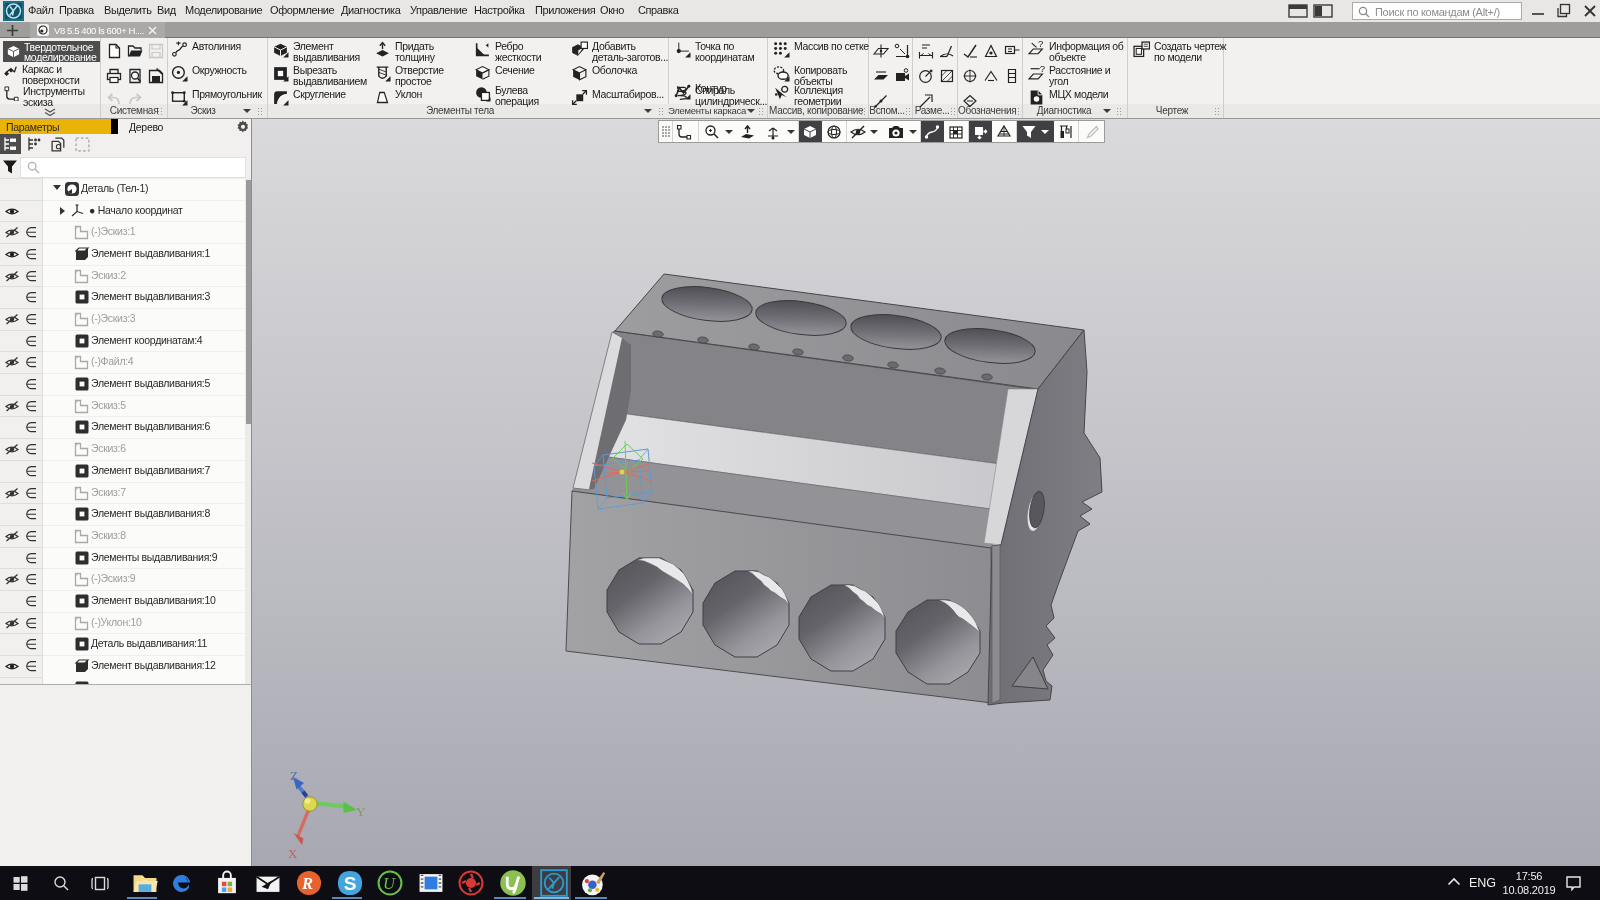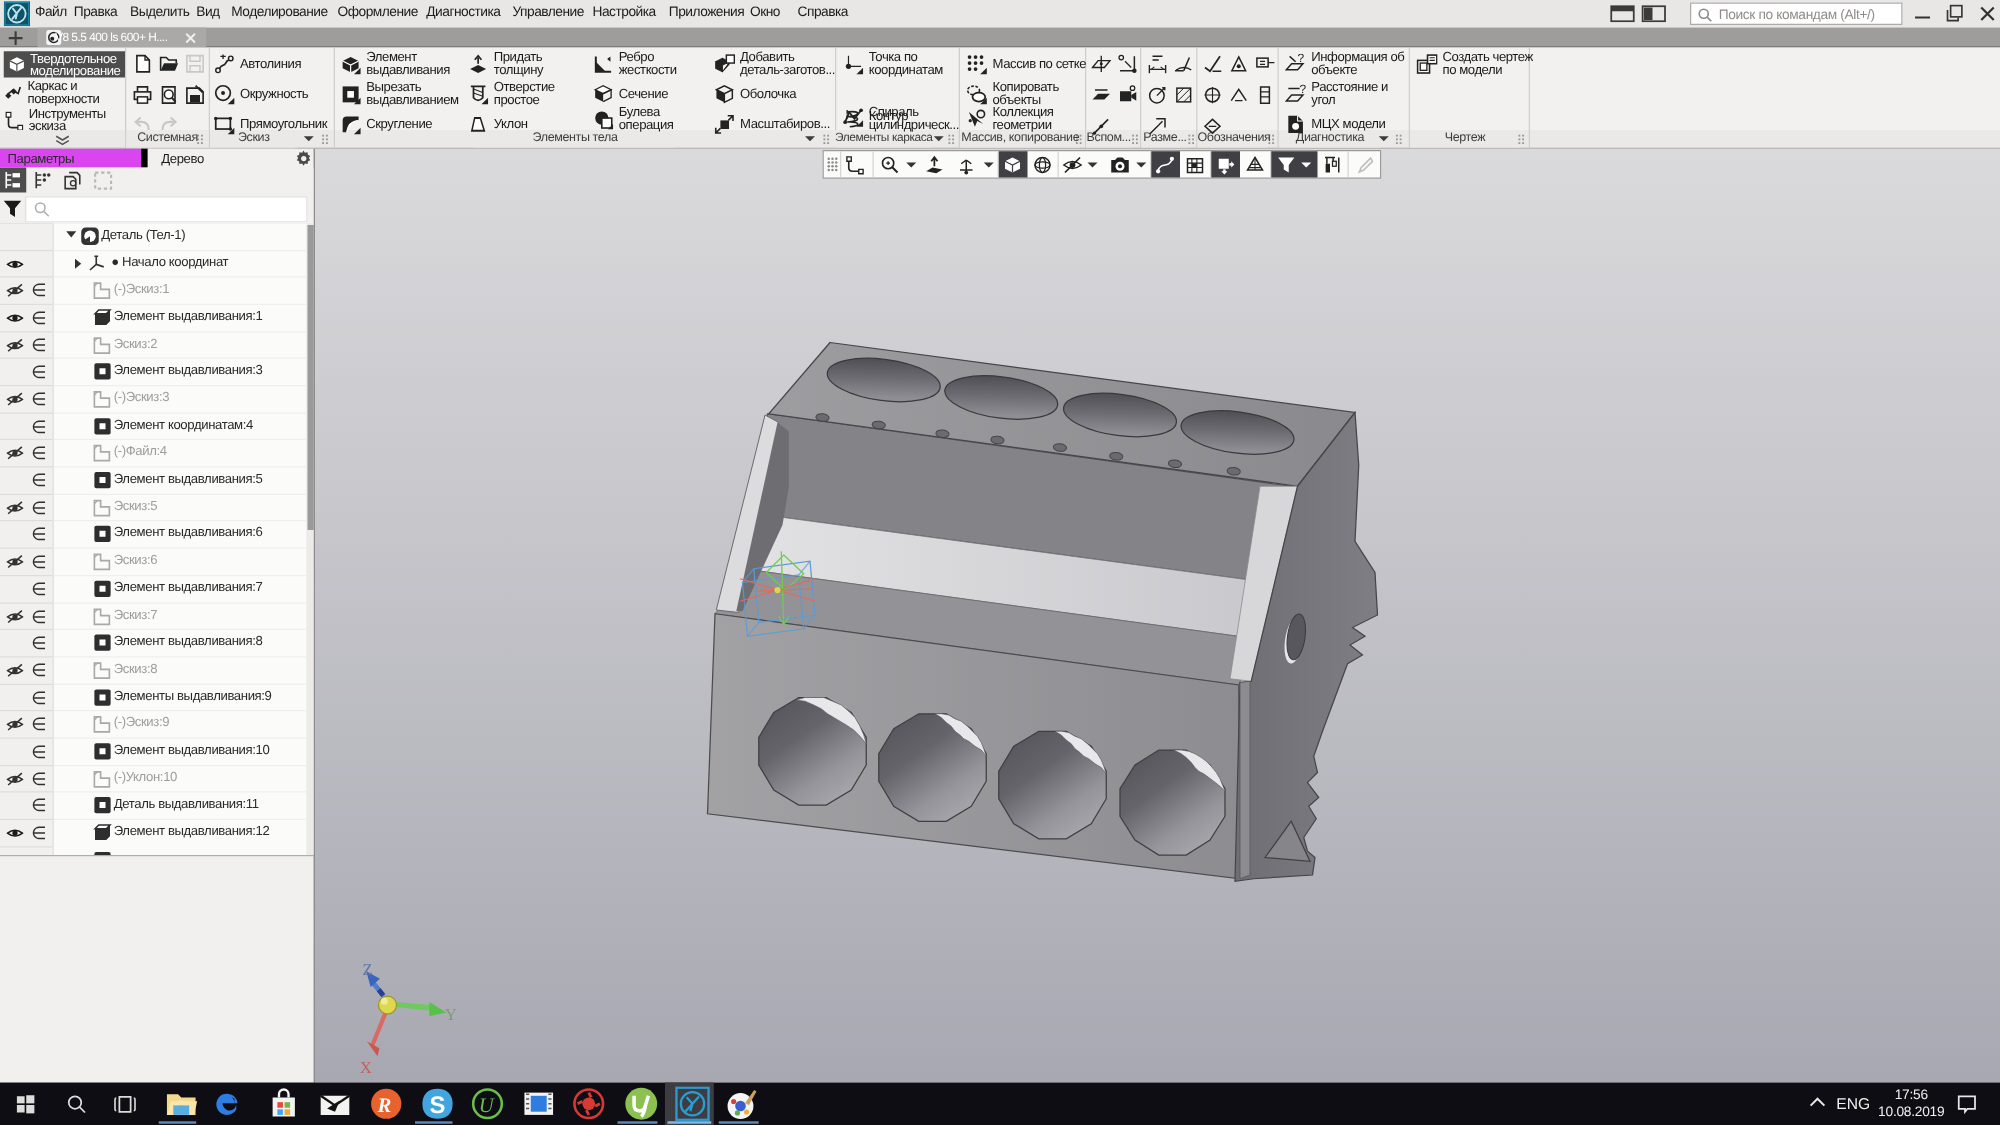--- a/index.html
+++ b/index.html
@@ -7,21 +7,21 @@
 
 #menubar{position:absolute;left:0;top:0;width:1600px;height:22px;background:#e9e7e6;font-size:11px;letter-spacing:-0.4px;color:#1c1c1c}
 #menubar .mi{position:absolute;top:4px}
 
 #tabbar{position:absolute;left:0;top:22px;width:1600px;height:16px;background:#9f9d9c;border-bottom:1px solid #757371}
 
 #ribbon{position:absolute;left:0;top:38px;width:1600px;height:81px;background:#f2f1f0;border-bottom:1px solid #9b9998}
 .rdiv{position:absolute;top:0px;width:1px;height:80px;background:#cfcecd}
 .rcap{position:absolute;top:66px;height:14px;font-size:10px;letter-spacing:-0.3px;color:#3c3c3c;text-align:center;line-height:14px;background:#eae9e8}
 #capstrip{position:absolute;left:0;top:66px;width:1600px;height:14px;background:#eae9e8}
-.ri{position:absolute;display:flex;align-items:center}
+.ri{position:absolute;display:flex;align-items:flex-start}
 .ri .lbl{font-size:10.5px;letter-spacing:-0.35px;line-height:10.5px;color:#1a1a1a;margin-left:4px;white-space:pre}
 .grip{position:absolute;top:69px;width:6px;height:9px;opacity:.55;background-image:radial-gradient(circle,#555 0.8px,transparent 1px);background-size:3px 3px}
 .capv{position:absolute;top:71px;width:0;height:0;border-left:4px solid transparent;border-right:4px solid transparent;border-top:4px solid #3c3c3c}
 
 #leftpanel{position:absolute;left:0;top:119px;width:252px;height:747px;background:#f1f0ef;border-right:1px solid #8f8d8c}
 #viewport{position:absolute;left:252px;top:119px;width:1348px;height:747px;background:linear-gradient(#dadadc,#a8a8b2)}
 
 #taskbar{position:absolute;left:0;top:866px;width:1600px;height:34px;background:#0d0d13}
 .tbi{position:absolute;top:3px;width:28px;height:28px;display:flex;align-items:center;justify-content:center}
 .tt{font-size:10.5px;letter-spacing:-0.3px;color:#2a2a2a;white-space:nowrap;top-margin:0}
@@ -78,21 +78,21 @@
 <div id="tabbar">
  <svg class="abs" style="left:6px;top:2px" width="13" height="13">
         <path d="M6.5 1 V12 M1 6.5 H12" stroke="#3c3c3c" stroke-width="1.7"></path>
       </svg>
  <div class="abs" style="left:30px;top:0;width:135px;height:16px;background:#aba9a8">
   <svg class="abs" style="left:6px;top:1px" width="14" height="14">
           <rect x="1" y="1" width="12" height="12" rx="2" fill="#f4f4f4"></rect>
           <circle cx="7" cy="7" r="4" fill="none" stroke="#222" stroke-width="1.2"></circle>
           <circle cx="5.8" cy="8" r="1.6" fill="#222"></circle>
         </svg>
-  <span class="abs" style="left:14px;top:3px;font-size:9.5px;letter-spacing:-0.4px;color:#fff">V8 5.5 400 ls 600+ Н....</span>
+  <span class="abs" style="left:24px;top:3px;font-size:9.5px;letter-spacing:-0.4px;color:#fff">V8 5.5 400 ls 600+ Н....</span>
   <svg class="abs" style="left:118px;top:4px" width="9" height="9">
           <path d="M1 1 L8 8 M8 1 L1 8" stroke="#f0f0f0" stroke-width="1.5"></path>
         </svg>
  </div>
 </div>
 <div id="ribbon">
 <div id="capstrip"></div>
 
 <div class="abs" style="left:3px;top:3px;width:97px;height:21px;background:#4d4d4d;display:flex;align-items:center">
  <svg style="margin-left:3px" width="15" height="15" viewBox="0 0 16 16">
@@ -484,21 +484,21 @@
             <rect x="3" y="7" width="5" height="5.5" fill="none" stroke="#222" stroke-width="1"></rect>
             <rect x="8.5" y="1" width="7" height="6.5" fill="#fff" stroke="#222" stroke-width="1.2"></rect>
             <path d="M10 3 H14 M10 5 H14" stroke="#222" stroke-width="0.8"></path>
           </svg>
           <span class="lbl">Создать чертеж<br>по модели</span>
         </div>
 </div>
 </div>
 <div id="leftpanel">
 
- <div class="abs" style="left:0;top:0;width:118px;height:15px;background:#d946ef;border-right:5px solid #000000;font-size:10.5px;letter-spacing:-0.3px;color:#2a2a2a;padding:2px 0 0 6px">Параметры</div>
+ <div class="abs" style="left:0;top:0;width:118px;height:15px;background:#eab308;border-right:7px solid #000000;font-size:10.5px;letter-spacing:-0.3px;color:#2a2a2a;padding:2px 0 0 6px">Параметры</div>
  <div class="abs" style="left:119px;top:0;width:117px;height:15px;background:#f1f0ef;font-size:10.5px;letter-spacing:-0.3px;color:#1a1a1a;padding:2px 0 0 10px">Дерево</div>
  <svg class="abs" style="left:236px;top:1px" width="14" height="14" viewBox="0 0 16 16">
         <path d="M8 1 L9.5 3.5 L12.5 3 L13 6 L15.5 7 L14 9.5 L15.5 12 L13 13 L12.5 16 L9.5 15.5 L8 18 L6.5 15.5 L3.5 16 L3 13 L0.5 12 L2 9.5 L0.5 7 L3 6 L3.5 3 L6.5 3.5 Z" fill="#4a4a4a" transform="scale(.82) translate(1.5,-0.5)"></path>
         <circle cx="8" cy="7.8" r="2.4" fill="#f1f0ef"></circle>
       </svg>
 
  <div class="abs" style="left:0;top:15px;width:252px;height:22px;background:#f1f0ef"></div>
  <div class="abs" style="left:0;top:15px;width:21px;height:20px;background:#4d4d4d"></div>
  <svg class="abs" style="left:2px;top:17px" width="16" height="16" viewBox="0 0 16 16">
         <path d="M3 1.5 V14.5 M3 4 H7 M3 8 H7 M3 12 H7" stroke="#fff" stroke-width="1.3" fill="none"></path>

